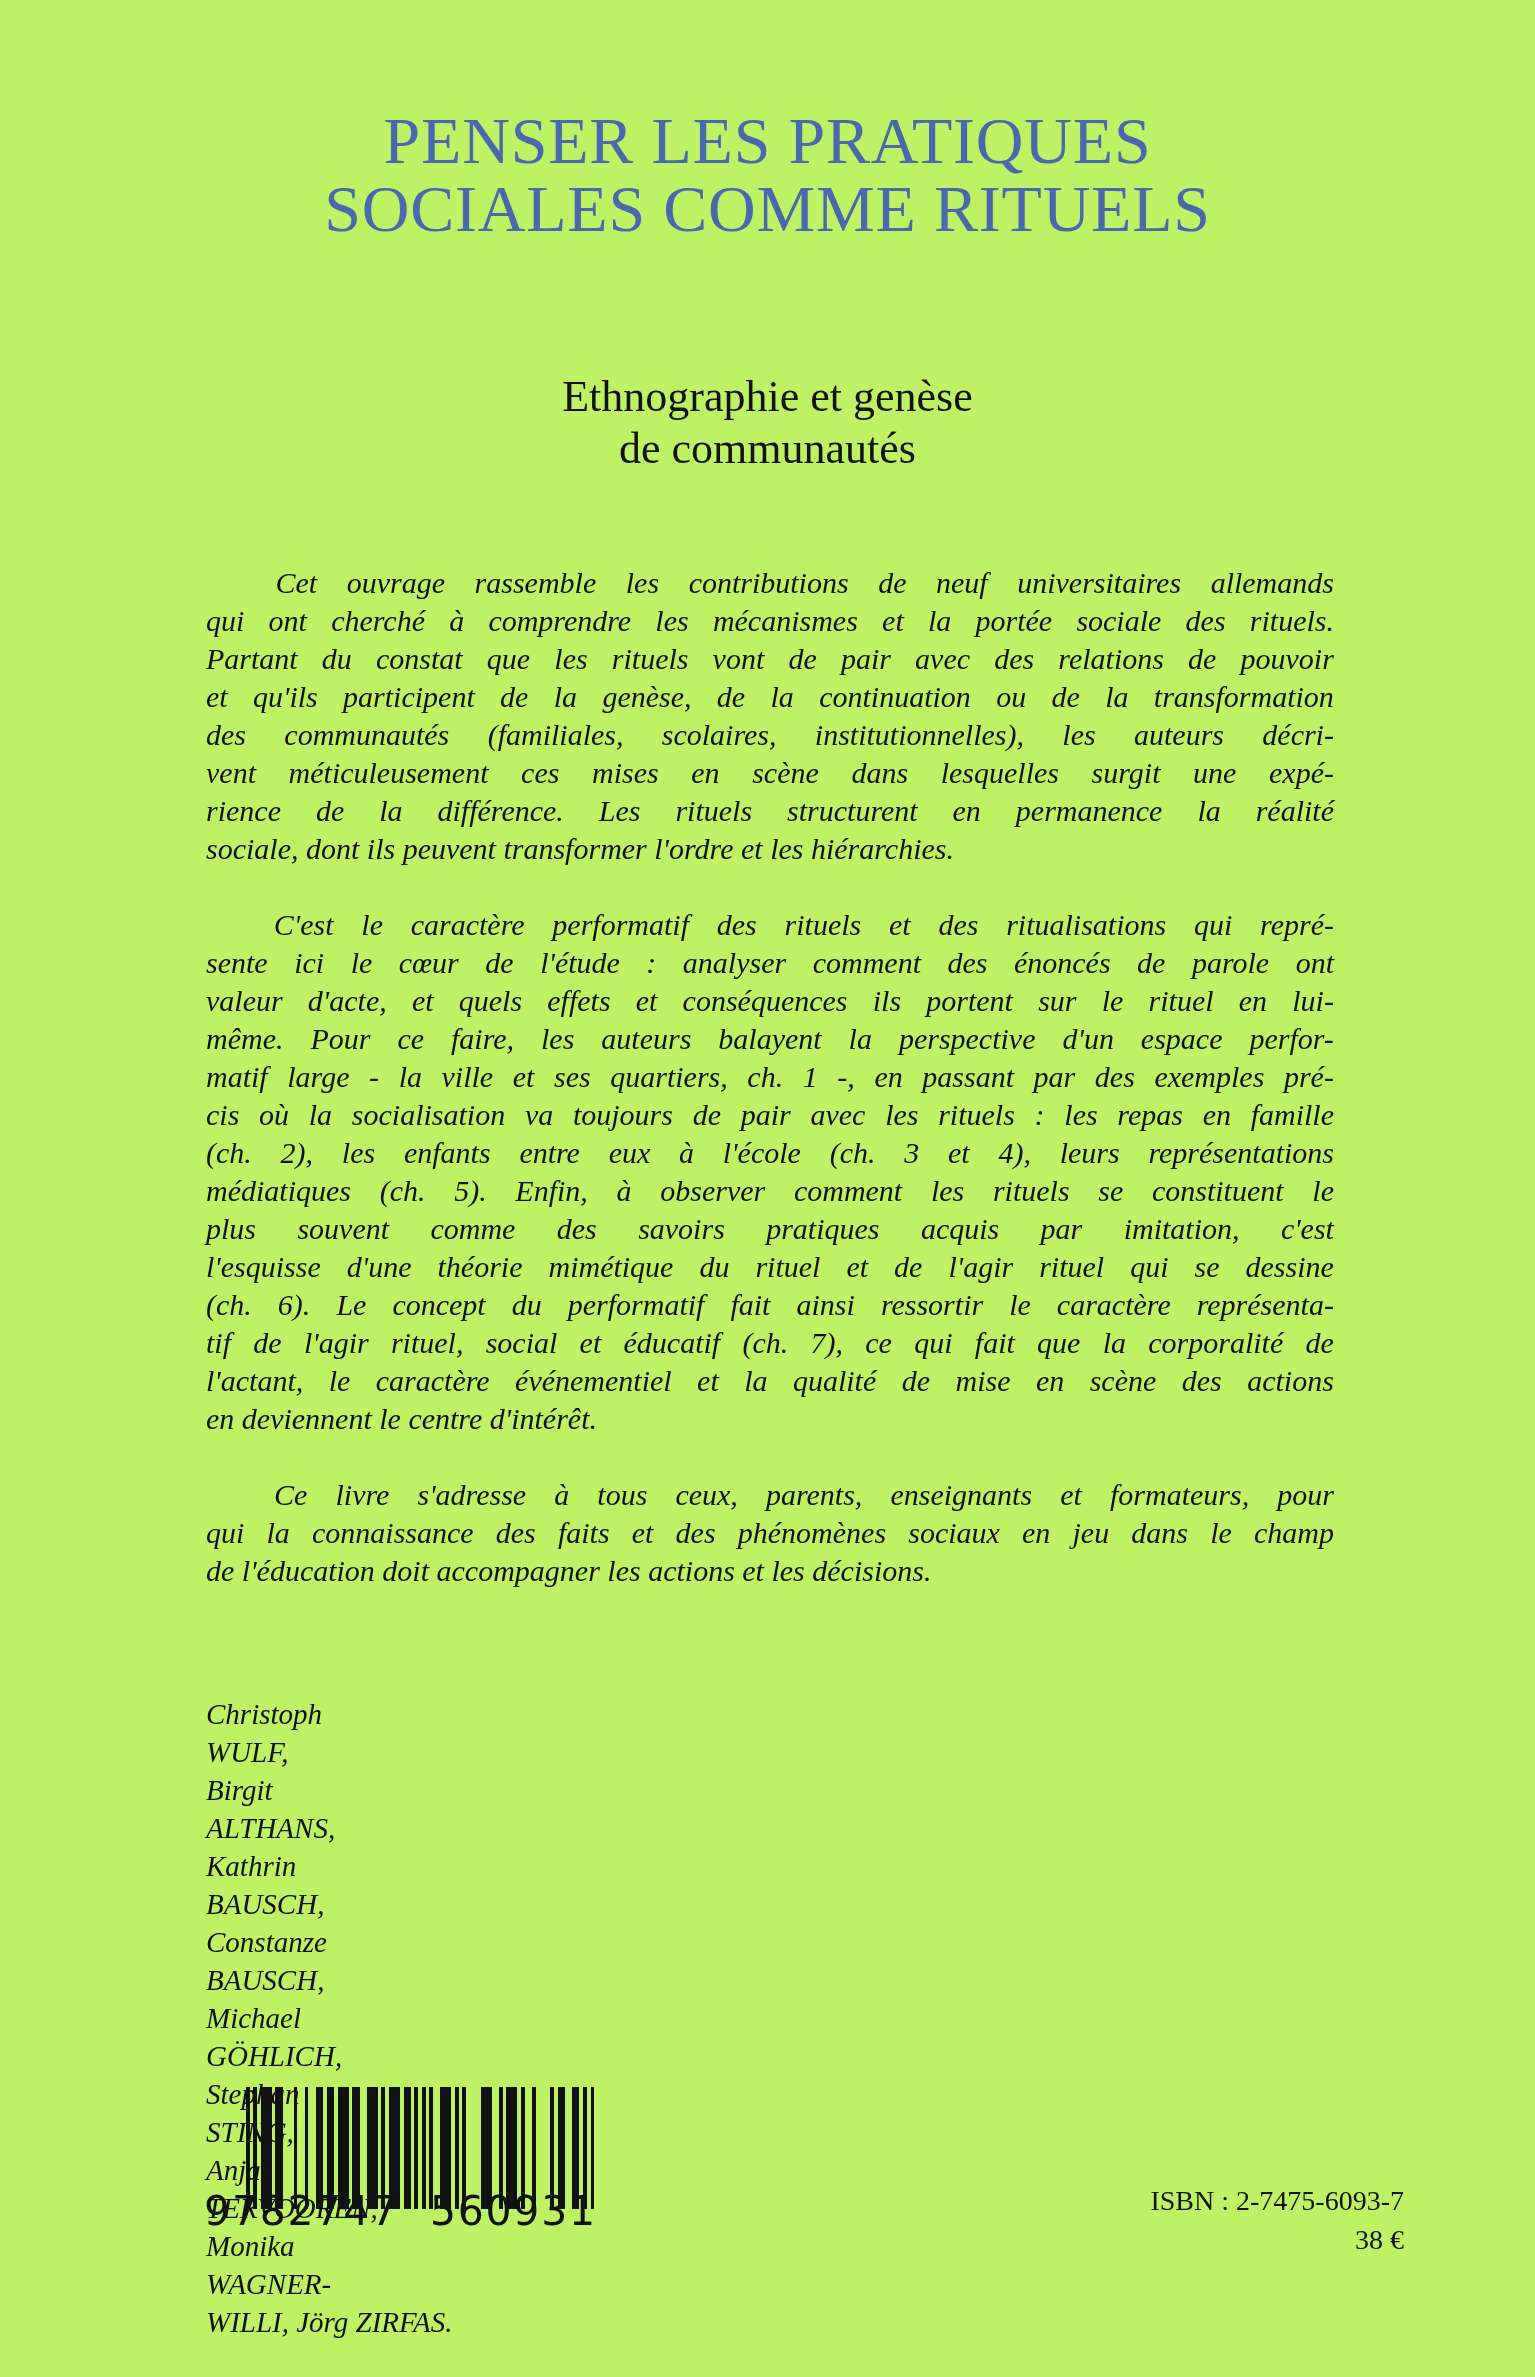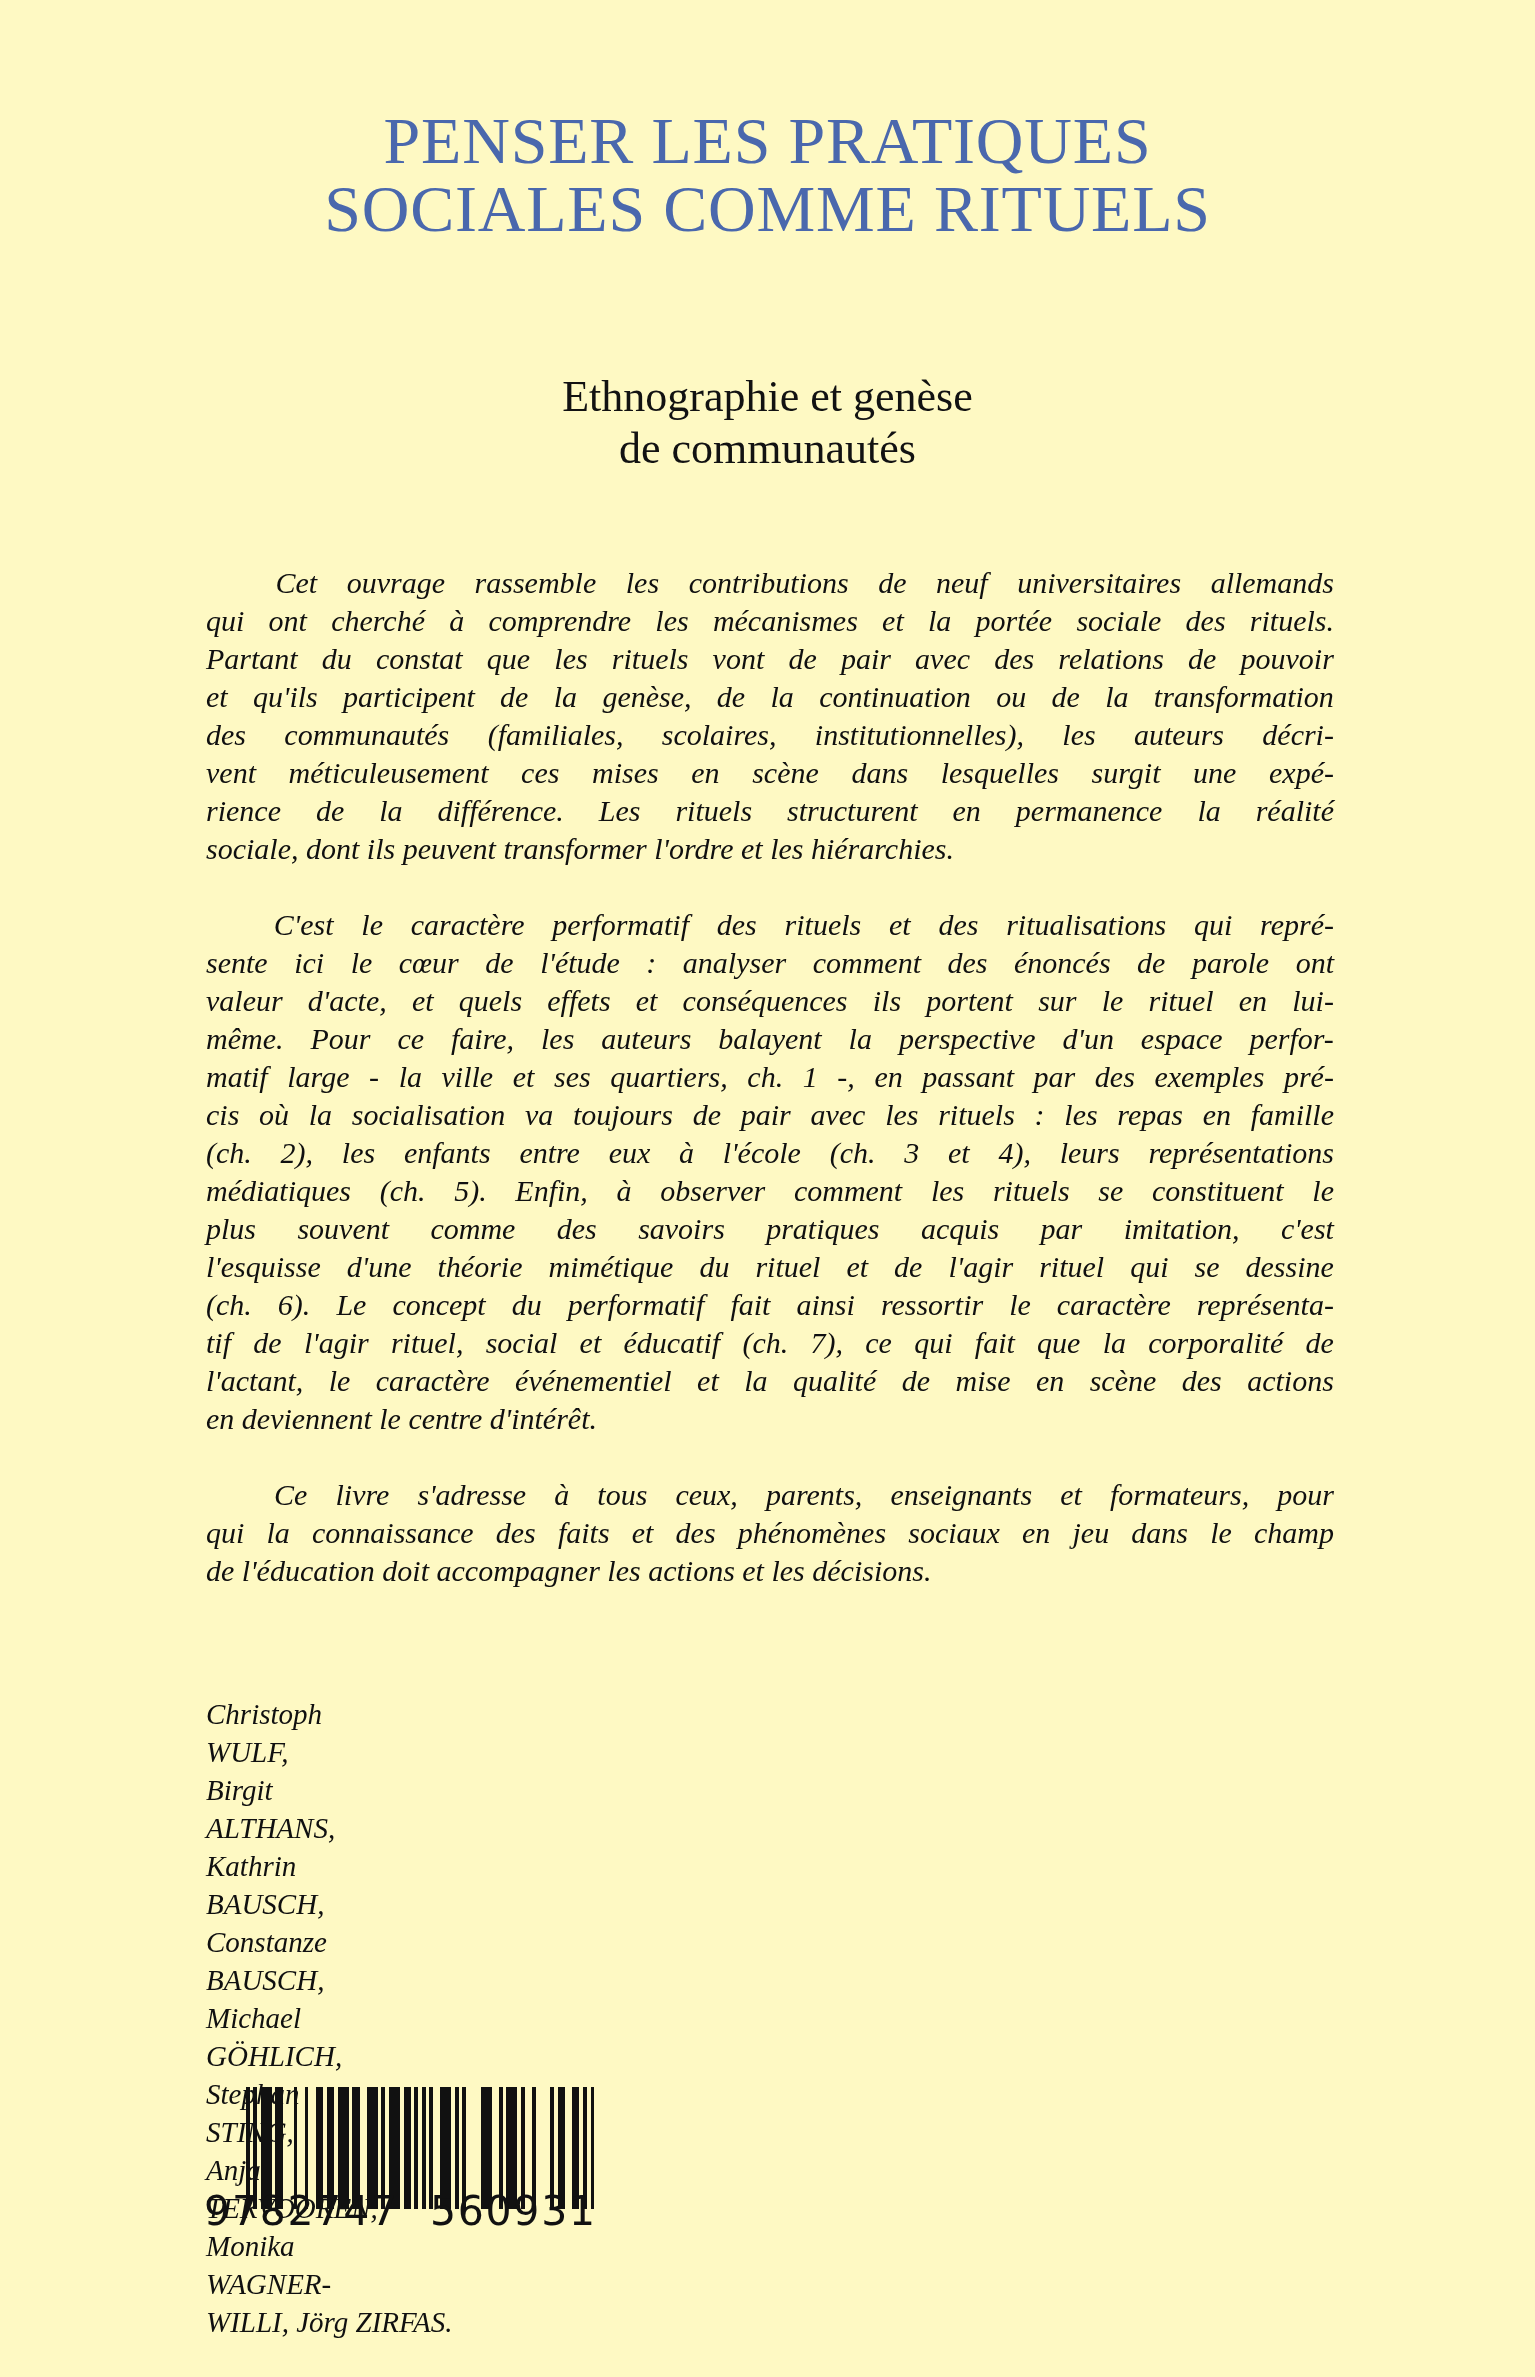--- a/index.html
+++ b/index.html
@@ -12,21 +12,21 @@
     height: 2377px;
     position: relative;
     font-family: "Liberation Serif", "DejaVu Serif", serif;
     color: #000000;
     overflow: hidden;
   }
 
   .page {
     position: absolute;
     inset: 0;
-    background: #fef9c3;
+    background: #bef264;
   }
 
   
   .title-block {
     position: absolute;
     left: 0;
     right: 0;
     top: 107px;
     text-align: center;
   }
@@ -590,15 +590,19 @@
         <i class="g" style="width: 3.7px;"></i>
         <i style="width: 3.7px;"></i>
       </div>
     <div class="barcode-digits">
       <span class="bd-lead">9</span>
       <span class="bd-left">782747</span>
       <span class="bd-right">560931</span>
     </div>
   </div>
 
+  <div class="isbn-block">
+    <div>ISBN : 2-7475-6093-7</div>
+    <div>38 €</div>
+  </div>
 
 </div>
 
 
 </body></html>

